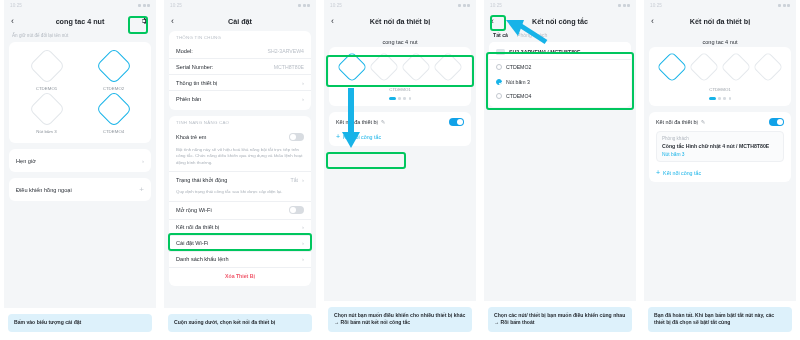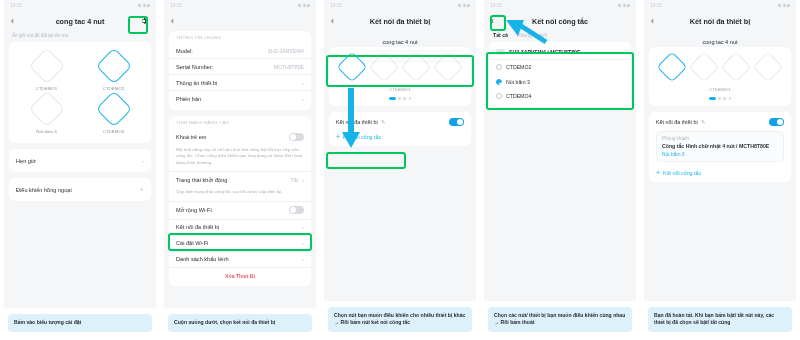--- a/index.html
+++ b/index.html
@@ -252,20 +252,21 @@
       <div class="statusbar">
         <span>10:25</span>
         <span class="sb-right">
           <i class="sb-dot"></i>
           <i class="sb-dot"></i>
           <i class="sb-dot"></i>
         </span>
       </div>
       <div class="nav">
         <span class="nav-back">‹</span>
+        <span class="nav-title">Cài đặt</span>
       </div>
 
       <div class="card" style="padding-top:0;">
         <div class="sec-label">THÔNG TIN CHUNG</div>
         <div class="row">
           <span>Model:</span>
           <span class="val">SH2-3ARVEW4</span>
         </div>
         <div class="row">
           <span>Serial Number:</span>

